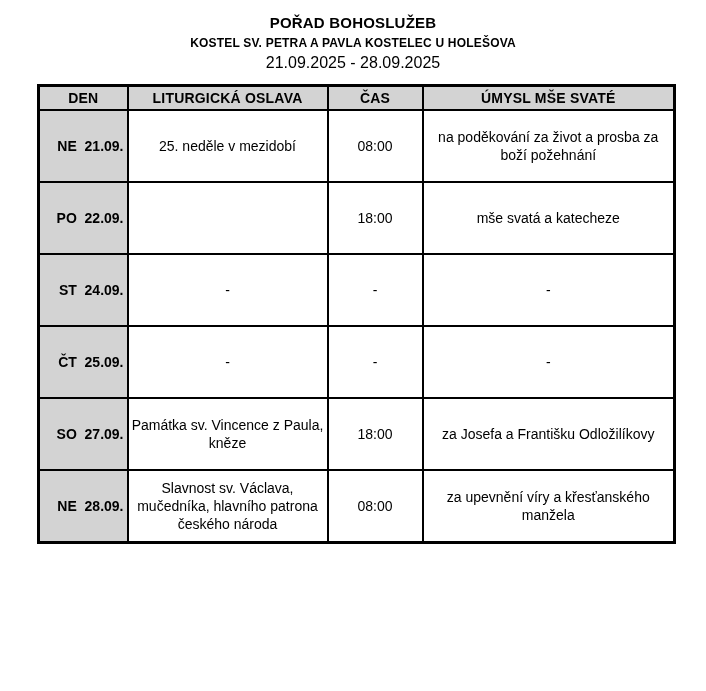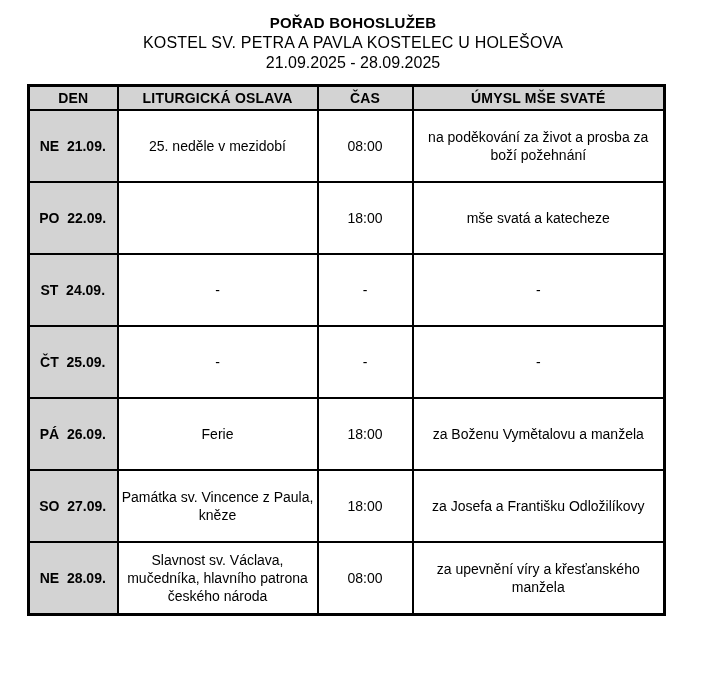--- a/index.html
+++ b/index.html
@@ -22,34 +22,34 @@
     text-align: center;
     padding-top: 13px;
   }
   .doc-title {
     font-size: 15px;
     font-weight: bold;
     line-height: 20px;
     letter-spacing: 0.2px;
   }
   .doc-church {
-    font-size: 16px;
-    font-weight: normal;
+    font-size: 12px;
+    font-weight: bold;
     line-height: 20px;
     letter-spacing: 0.2px;
   }
   .doc-daterange {
     font-size: 16px;
     line-height: 20px;
   }
   table.schedule {
     border-collapse: collapse;
     table-layout: fixed;
     width: 636px;
-    margin-left: 27px;
+    margin-left: 37px;
     margin-top: 11px;
     border: 3px solid #000000;
   }
   table.schedule col.c-day   { width: 89px;  }
   table.schedule col.c-cel   { width: 200px; }
   table.schedule col.c-time  { width: 95px;  }
   table.schedule col.c-int   { width: 252px; }
 
   table.schedule th {
     border: 2px solid #000000;
@@ -67,21 +67,21 @@
     line-height: 18px;
     text-align: center;
     vertical-align: middle;
     padding: 2px 3px;
     height: 66px;
     overflow: hidden;
   }
   table.schedule td.day-cell {
     background: #d3d3d3;
     font-weight: bold;
-    text-align: center;
+    text-align: right;
     padding-left: 2px;
     white-space: pre;
   }
 </style>
 </head>
 <body>
 
 <div class="page">
 
   <div class="doc-header">
@@ -124,26 +124,20 @@
         <td>-</td>
         <td>-</td>
       </tr>
       <tr>
         <td class="day-cell">ČT  25.09.</td>
         <td>-</td>
         <td>-</td>
         <td>-</td>
       </tr>
       <tr>
-        <td class="day-cell">PÁ  26.09.</td>
-        <td>Ferie</td>
-        <td>18:00</td>
-        <td>za Boženu Vymětalovu a manžela</td>
-      </tr>
-      <tr>
         <td class="day-cell">SO  27.09.</td>
         <td>Památka sv. Vincence z Paula, kněze</td>
         <td>18:00</td>
         <td>za Josefa a Františku Odložilíkovy</td>
       </tr>
       <tr>
         <td class="day-cell">NE  28.09.</td>
         <td>Slavnost sv. Václava, mučedníka, hlavního patrona českého národa</td>
         <td>08:00</td>
         <td>za upevnění víry a křesťanského manžela</td>

